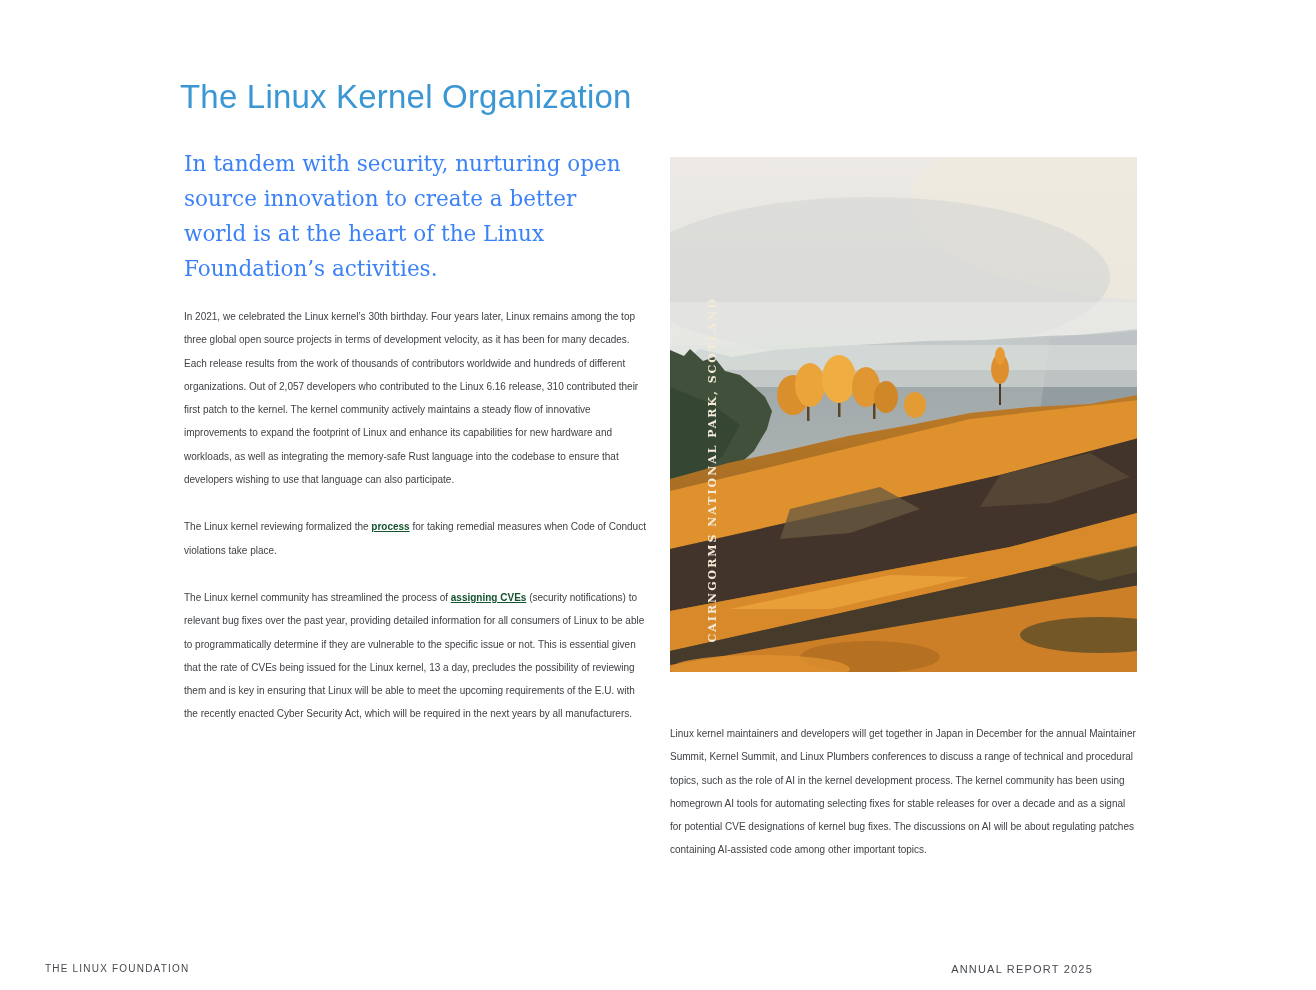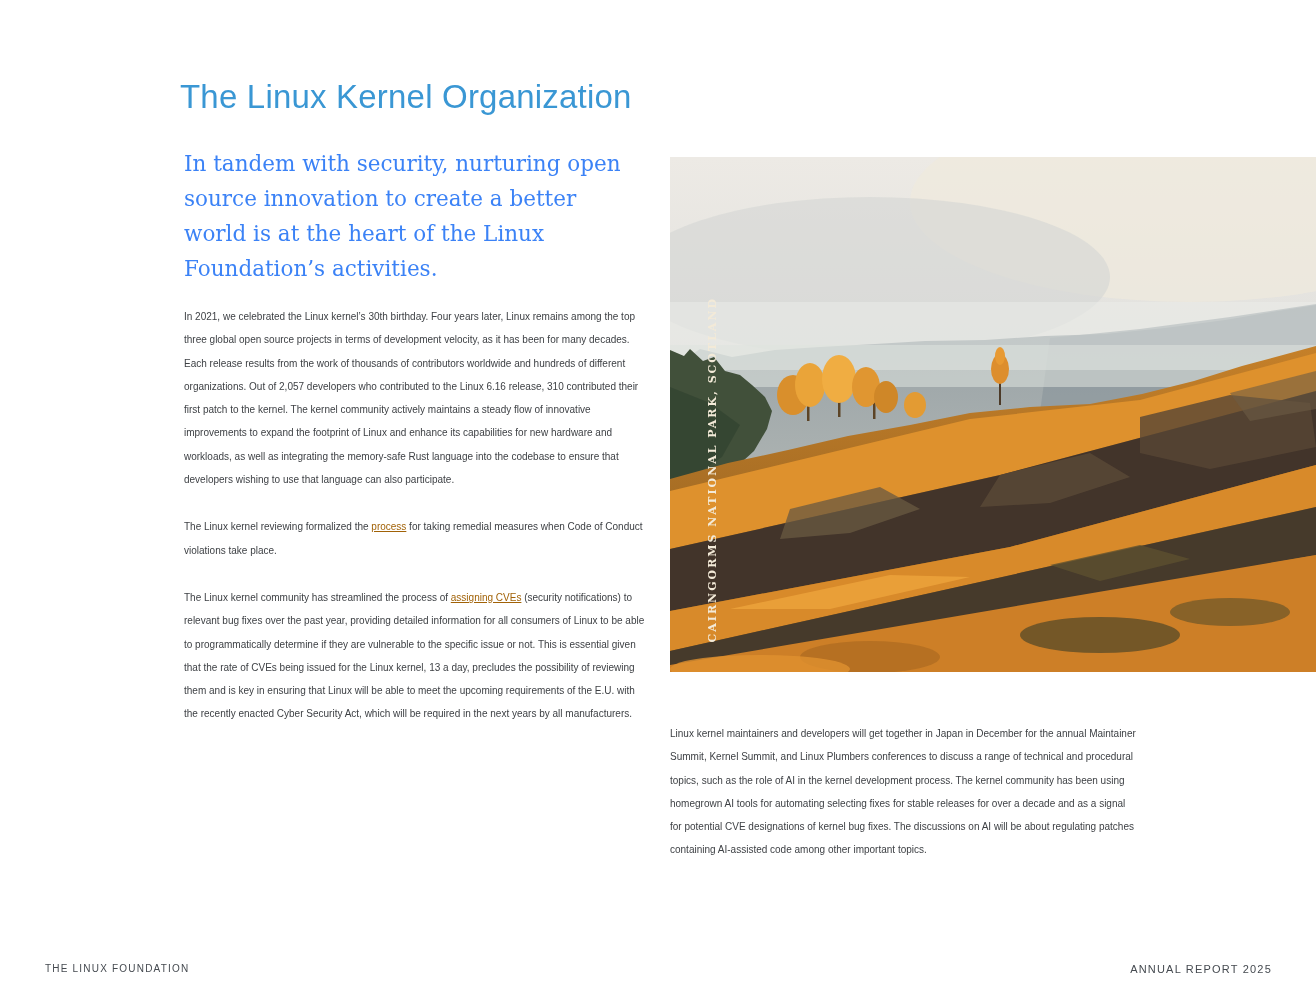--- a/index.html
+++ b/index.html
@@ -1,18 +1,18 @@
 <!DOCTYPE html>
 <html><head>
 <meta charset="utf-8">
 <style>
   * { margin:0; padding:0; box-sizing:border-box; }
   html,body { background:#ffffff; }
   .page {
-    position:relative; width:1316px; height:990px; background:#ffffff;
+    position:relative; width:1137px; height:990px; background:#ffffff;
     font-family:"Liberation Sans", sans-serif; overflow:hidden;
   }
   .page-title {
     position:absolute; left:180px; top:78px;
     font-family:"Liberation Sans", sans-serif;
     font-size:33px; font-weight:300; letter-spacing:0.2px;
     color:#3a97d4;
   }
   .lead {
     position:absolute; left:184px; top:146px; width:446px;
@@ -23,21 +23,21 @@
     position:absolute; left:184px; top:305px; width:466px;
   }
   .col-right-text {
     position:absolute; left:670px; top:722px; width:468px;
   }
   .body-p {
     font-size:10px; line-height:23.3px; color:#3e4145;
     margin-bottom:24px;
   }
   a.inline-link {
-    color:#a16207; font-weight:normal; text-decoration:underline; cursor:pointer;
+    color:#14532d; font-weight:bold; text-decoration:underline; cursor:pointer;
   }
   figure.photo {
     position:absolute; left:670px; top:157px; width:646px; height:515px;
     overflow:hidden;
   }
   figure.photo svg { display:block; width:100%; height:100%; }
   .photo-caption {
     position:absolute; left:36px; bottom:30px;
     writing-mode:vertical-rl; transform:rotate(180deg);
     font-family:"DejaVu Serif", serif;

